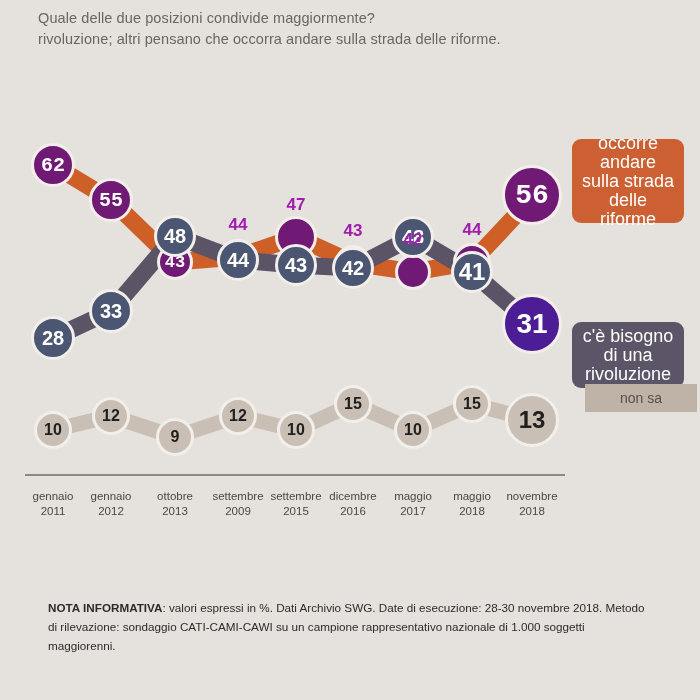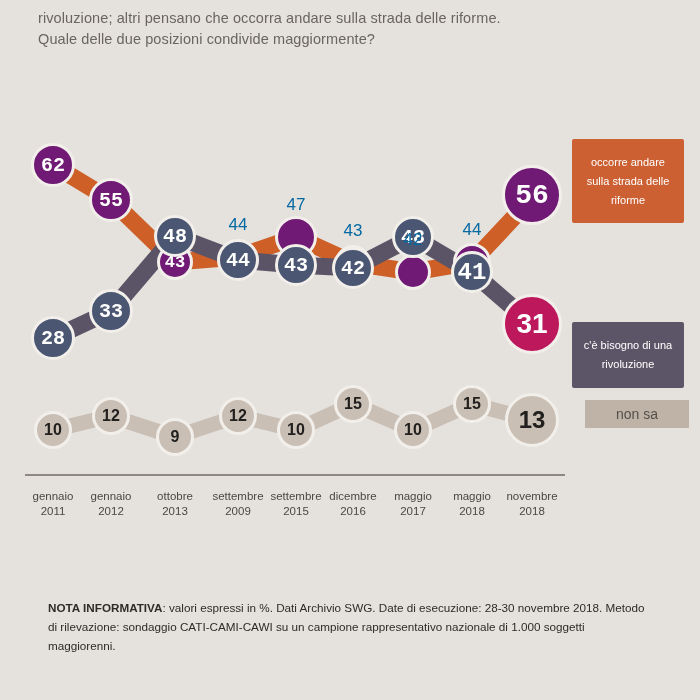--- a/index.html
+++ b/index.html
@@ -16,54 +16,54 @@
     letter-spacing:.1px;
   }
   #question div{white-space:pre;}
   #plot{position:absolute;left:0;top:120px;width:700px;height:260px;}
   #plot svg{position:absolute;left:0;top:0;}
   .node{position:absolute;border-radius:50%;
     display:flex;align-items:center;justify-content:center;
     color:#fff;font-weight:bold;box-sizing:border-box;
     border:3px solid #f2efeb;}
   .node.orange{background:#701a75;font-family:Liberation Mono, monospace;}
-  .node.blue{background:#4a5672;font-family:Liberation Mono, monospace;}
-  .node.navy{background:#be185d;}
-  .ghost{position:absolute;color:#0369a1;font-weight:normal;
+  .node.blue{background:#4a5672;}
+  .node.navy{background:#4c1d95;}
+  .ghost{position:absolute;color:#a21caf;font-weight:bold;
     font-size:17px;text-align:center;}
-  .tagbox{position:absolute;border-radius:2px;color:#fff;
+  .tagbox{position:absolute;border-radius:9px;color:#fff;
     display:flex;align-items:center;justify-content:center;
-    text-align:center;line-height:19px;font-size:11px;
+    text-align:center;line-height:19px;font-size:18px;
     box-sizing:border-box;padding:6px 8px;}
   .tagbox.orange{background:#cc6033;}
   .tagbox.purple{background:#5c5567;margin-top:32px;}
   #nonsa{position:absolute;left:0;top:378px;width:700px;height:80px;}
   #nonsa svg{position:absolute;left:0;top:0;}
   .nsnode{position:absolute;border-radius:50%;background:#c9bfb5;
     display:flex;align-items:center;justify-content:center;
     color:#22201e;font-weight:bold;box-sizing:border-box;
     border:3px solid #f2efeb;}
-  #nonsabox{position:absolute;left:585px;top:400px;
-    width:104px;height:28px;background:#bfb3a8;color:#55504b;
+  #nonsabox{position:absolute;left:585px;top:384px;
+    width:112px;height:28px;background:#bfb3a8;color:#55504b;
     display:flex;align-items:center;justify-content:center;
     font-size:14px;}
   #axisline{position:absolute;left:25px;top:474px;width:540px;
     height:2px;background:#8d8881;}
   .xlab{position:absolute;top:489px;text-align:center;
     font-size:11.5px;color:#4b4743;line-height:15px;width:74px;}
   #note{position:absolute;left:48px;top:598px;width:606px;
     font-size:11.7px;line-height:19px;color:#2e2b28;}
   #note b{font-weight:bold;}
 </style>
 </head>
 <body>
 
 <div id="question">
+  <div>Quale delle due posizioni condivide maggiormente?</div>
   <div>rivoluzione; altri pensano che occorra andare sulla strada delle riforme.</div>
-  <div>Quale delle due posizioni condivide maggiormente?</div>
 </div>
 
 <div id="plot">
   <svg id="bands" width="700" height="260">
       <path d="M53,45 L111,80 L175,142 L238,137 L296,117 L353,143 L413,152 L472,142 L532,78" fill="none" stroke="#cd5f27" stroke-width="17" stroke-linecap="round" stroke-linejoin="round"></path>
       <path d="M53,218 L111,191 L175,116 L238,140 L296,145 L353,148 L413,117 L472,152 L532,204" fill="none" stroke="#5a5466" stroke-width="17" stroke-linecap="round" stroke-linejoin="round"></path>
     </svg>
   <div id="nodes-layer">
       <div class="node orange" style="left: 220px; top: 119px; width: 36px; height: 36px; font-size: 1px;"></div>
       <div class="node orange" style="left: 275px; top: 96px; width: 42px; height: 42px; font-size: 1px;"></div>

